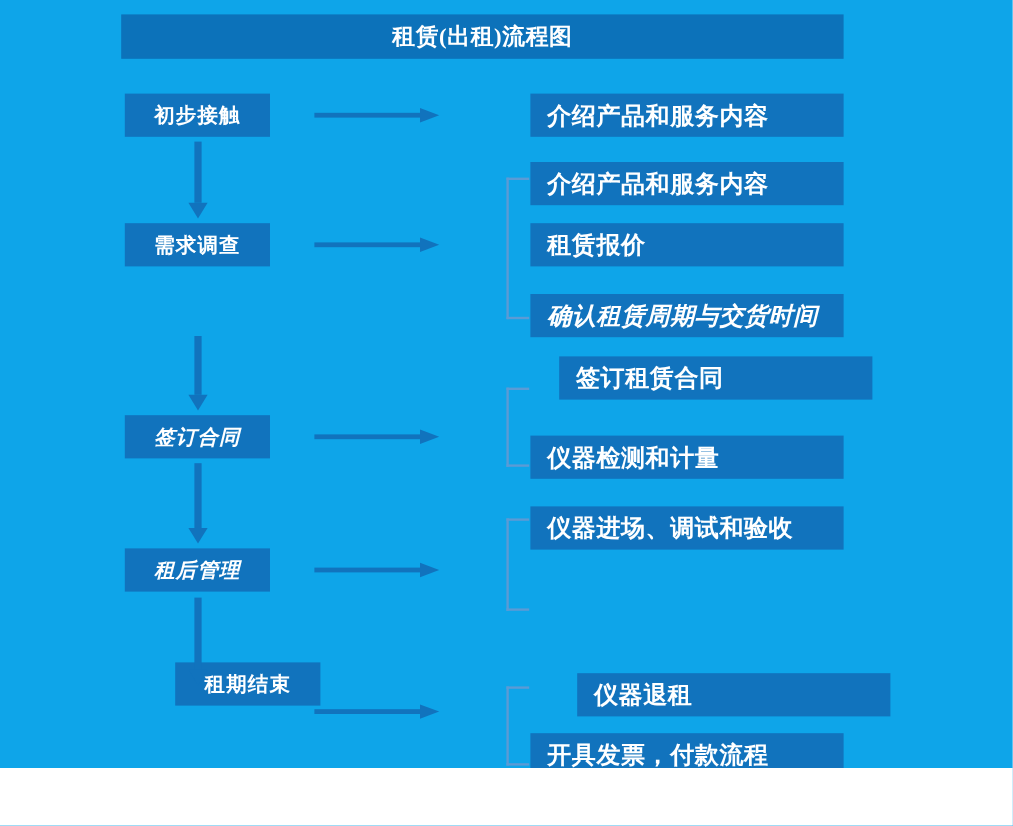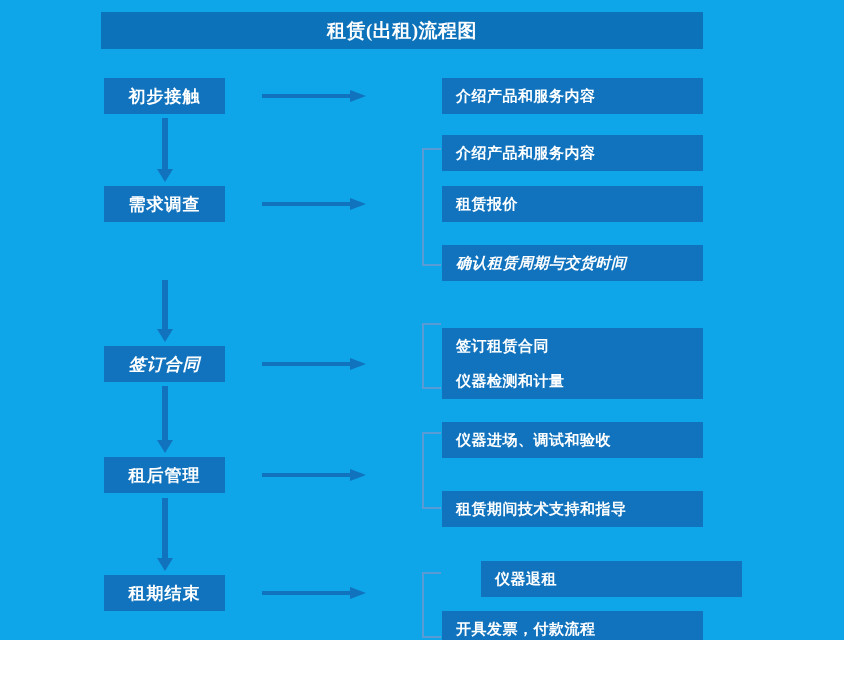--- a/index.html
+++ b/index.html
@@ -55,21 +55,21 @@
   
   .detail-box {
     position: absolute;
     left: 442px;
     width: 261px;
     height: 36px;
     background: #1173BD;
     color: #ffffff;
     display: flex;
     align-items: center;
-    font-size: 15px;
+    font-size: 20px;
     font-weight: bold;
     padding-left: 14px;
     box-sizing: border-box;
     letter-spacing: 0.5px;
   }
 
   
   .h-arrow {
     position: absolute;
     left: 262px;
@@ -136,23 +136,23 @@
 <div id="canvas">
 
   <div class="title-bar">租赁(出租)流程图</div>
 
   <div class="stage-box" style="top:78px;">初步接触</div>
 
   <div class="stage-box" style="top:186px;">需求调查</div>
 
   <div class="stage-box" style="top:346px;font-style:italic;">签订合同</div>
 
-  <div class="stage-box" style="top:457px;">租后管理</div>
-
-  <div class="stage-box" style="top:575px;">租期结束</div>
+  <div class="stage-box" style="top:457px;font-style:italic;">租后管理</div>
+
+  <div class="stage-box" style="top:552px;margin-left:42px;">租期结束</div>
 
   <div class="v-arrow" style="top:118px; height:64px;">
     <div class="shaft" style="height:51px;"></div>
     <div class="head"></div>
   </div>
 
   <div class="v-arrow" style="top:280px; height:62px;">
     <div class="shaft" style="height:49px;"></div>
     <div class="head"></div>
   </div>
@@ -194,25 +194,24 @@
   <div class="bracket" style="top:572px; height:66px;"></div>
 
   <div class="detail-box" style="top:78px;">介绍产品和服务内容</div>
 
   <div class="detail-box" style="top:135px;">介绍产品和服务内容</div>
 
   <div class="detail-box" style="top:186px;">租赁报价</div>
 
   <div class="detail-box" style="top:245px;font-style:italic;">确认租赁周期与交货时间</div>
 
-  <div class="detail-box" style="top:328px;">签订租赁合同</div>
+  <div class="detail-box" style="top:297px;margin-left:24px;">签订租赁合同</div>
 
   <div class="detail-box" style="top:363px;">仪器检测和计量</div>
 
   <div class="detail-box" style="top:422px;">仪器进场、调试和验收</div>
 
-  <div class="detail-box" style="top:491px;">租赁期间技术支持和指导</div>
 
   <div class="detail-box" style="top:561px;margin-left:39px;">仪器退租</div>
 
   <div class="detail-box" style="top:611px;">开具发票，付款流程</div>
 
 </div>
 
 </body></html>

